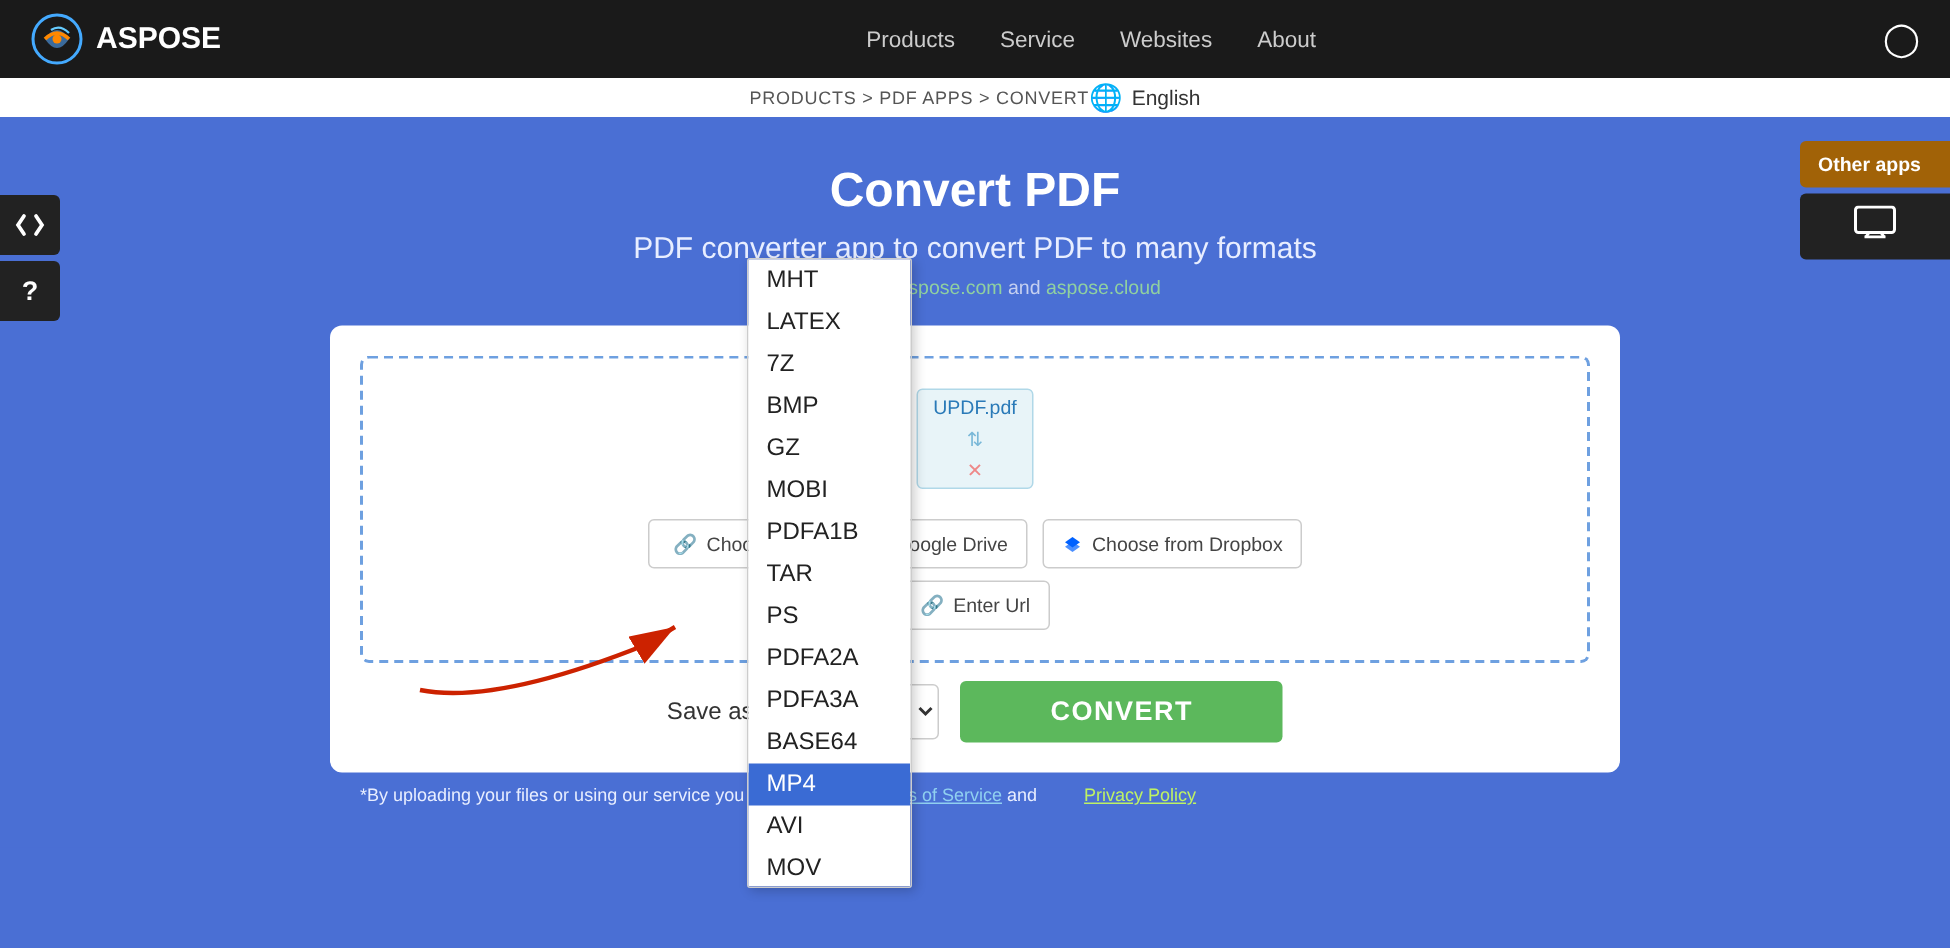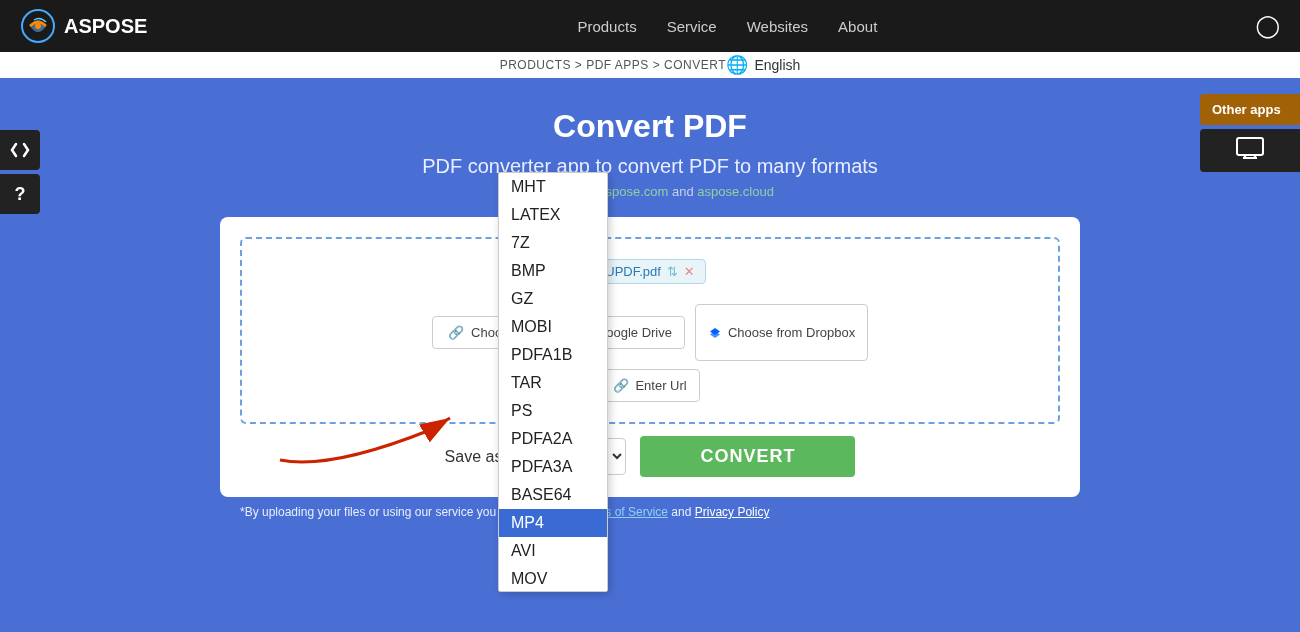--- a/index.html
+++ b/index.html
@@ -182,20 +182,21 @@
       background: #e8f4f8;
       border: 1px solid #b0d8e8;
       border-radius: 4px;
       padding: 4px 10px;
       font-size: 13px;
       color: #2a7ab8;
       display: inline-flex;
       align-items: center;
       gap: 6px;
       margin-bottom: 10px;
+      flex-direction: column;
     }
     .file-chip .arrows { color: #7ab8d8; }
     .file-chip .close-x { color: #e88; cursor: pointer; }
     .upload-actions {
       display: flex;
       gap: 10px;
       align-items: center;
       flex-wrap: wrap;
       justify-content: center;
       margin-top: 10px;
@@ -221,21 +222,21 @@
       cursor: pointer;
       display: flex;
       align-items: center;
       gap: 6px;
       color: #444;
     }
     .dropbox-btn {
       background: white;
       border: 1px solid #ccc;
       border-radius: 4px;
-      padding: 20px 12px;
+      padding: 8px 12px;
       font-size: 13px;
       cursor: pointer;
       display: flex;
       align-items: center;
       gap: 6px;
       color: #444;
     }
     .url-btn {
       background: white;
       border: 1px solid #ccc;
@@ -472,21 +473,21 @@
         <option>MPG</option>
         <option>MPEG</option>
       </select>
       <button class="convert-btn">CONVERT</button>
     </div>
   </div>
   <div class="tos-line">
     <span>*By uploading your files or using our service you agree with our</span>
     <a href="#" style="color:#90d0f0;text-decoration:underline;">Terms of Service</a>
     <span>and</span>
-    <a href="#" style="color:#ffffff;text-decoration:underline;">Privacy Policy</a>
+    <a href="#" style="color:#bef264;text-decoration:underline;margin-left:28px;">Privacy Policy</a>
   </div>
 </div>
 
 <div class="dropdown-overlay" id="dropdown-overlay" style="overflow-y: scroll; max-height: 420px;">
 
 <div class="dropdown-item">MHT</div>
     <div class="dropdown-item">LATEX</div>
     <div class="dropdown-item">7Z</div>
     <div class="dropdown-item">BMP</div>
     <div class="dropdown-item">GZ</div>

